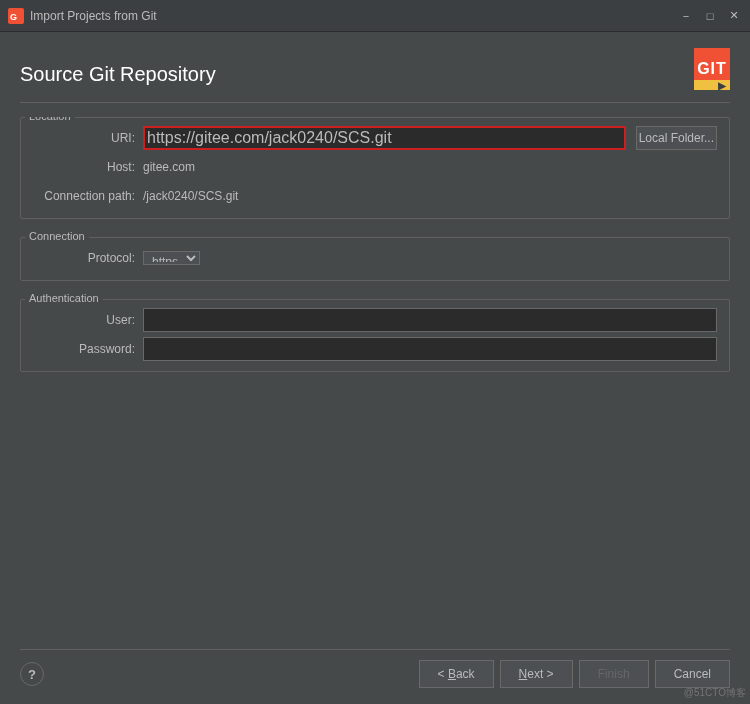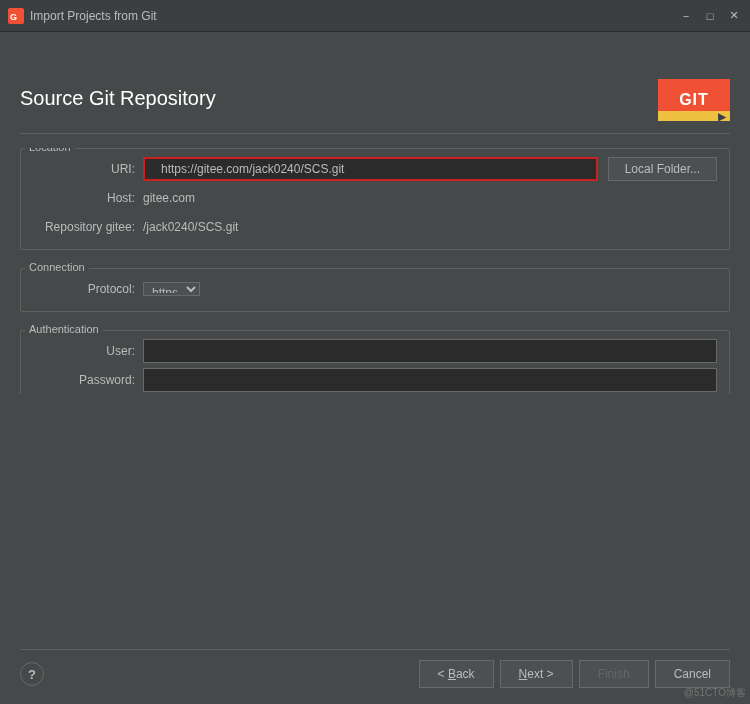--- a/index.html
+++ b/index.html
@@ -60,38 +60,37 @@
       padding: 16px 20px;
       height: calc(704px - 32px);
       display: flex;
       flex-direction: column;
     }
 
     
     .header {
       display: flex;
       justify-content: space-between;
-      align-items: center;
+      align-items: flex-end;
       margin-bottom: 12px;
-      margin-top: 31px;
     }
     .header-text {}
     .page-title {
       font-size: 20px;
       color: #ffffff;
       font-weight: normal;
       margin-bottom: 4px;
     }
     .page-subtitle {
       font-size: 12px;
       color: #bbbbbb;
     }
     .git-logo {
       background: #f05033;
-      width: 72px;
+      width: 36px;
       height: 42px;
       display: flex;
       flex-direction: column;
       align-items: center;
       justify-content: center;
       font-weight: bold;
       font-size: 16px;
       color: white;
       letter-spacing: 1px;
       position: relative;
@@ -172,30 +171,30 @@
     }
     .uri-input-wrapper {
       flex: 1;
       margin-right: 6px;
     }
     .uri-input {
       width: 100%;
       background: #2b2b2b;
       border: 2px solid #cc2020;
       color: #bbbbbb;
-      padding: 3px 16px;
-      font-size: 12px;
+      padding: 3px 2px;
+      font-size: 16px;
       outline: none;
       height: 24px;
     }
     .uri-btn {
       background: #4c5052;
       border: 1px solid #696969;
       color: #bbbbbb;
-      padding: 3px 16px;
+      padding: 3px 2px;
       font-size: 12px;
       cursor: pointer;
       white-space: nowrap;
       height: 24px;
       margin-left: 4px;
     }
 
     
     .protocol-select {
       background: #4c5052;
@@ -331,21 +330,21 @@
           <button class="uri-btn">Local Folder...</button>
         </div>
       </div>
 
       <div class="form-row">
         <span class="form-label">Host:</span>
         <span class="form-value">gitee.com</span>
       </div>
 
       <div class="form-row">
-        <span class="form-label">Repository gitee:</span>
+        <span class="form-label">Connection path:</span>
         <span class="form-value">/jack0240/SCS.git</span>
       </div>
     </div>
 
     <div class="section">
       <span class="section-label">Connection</span>
 
       <div class="form-row">
         <span class="form-label">Protocol:</span>
         <select class="protocol-select">

